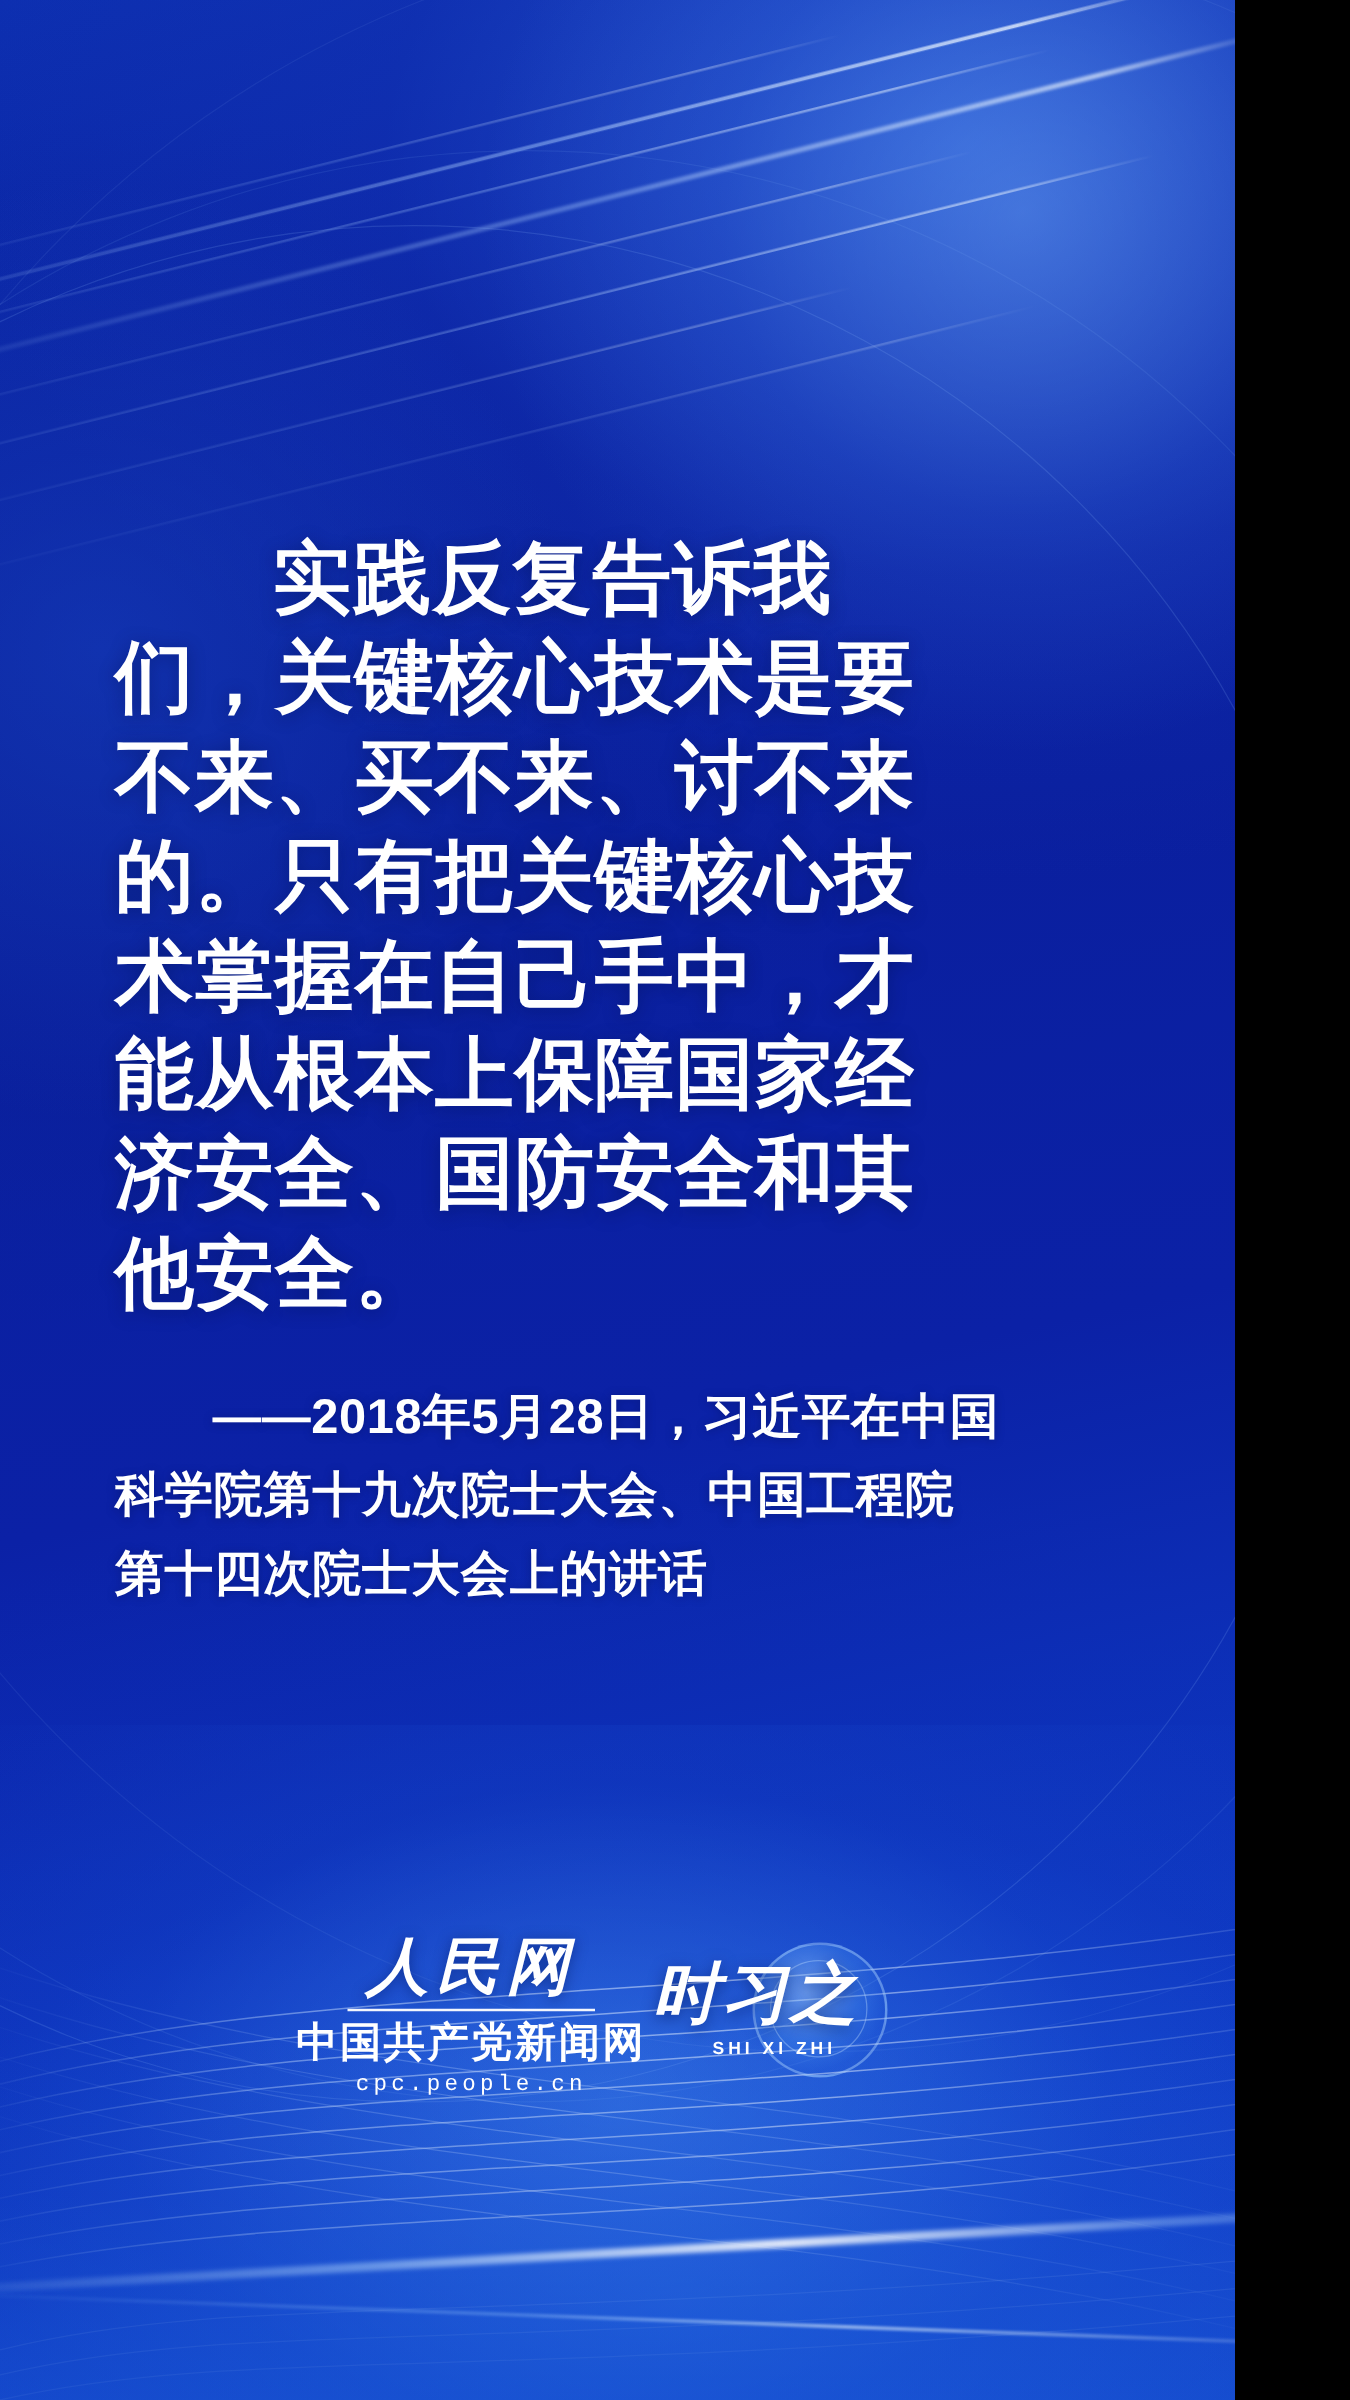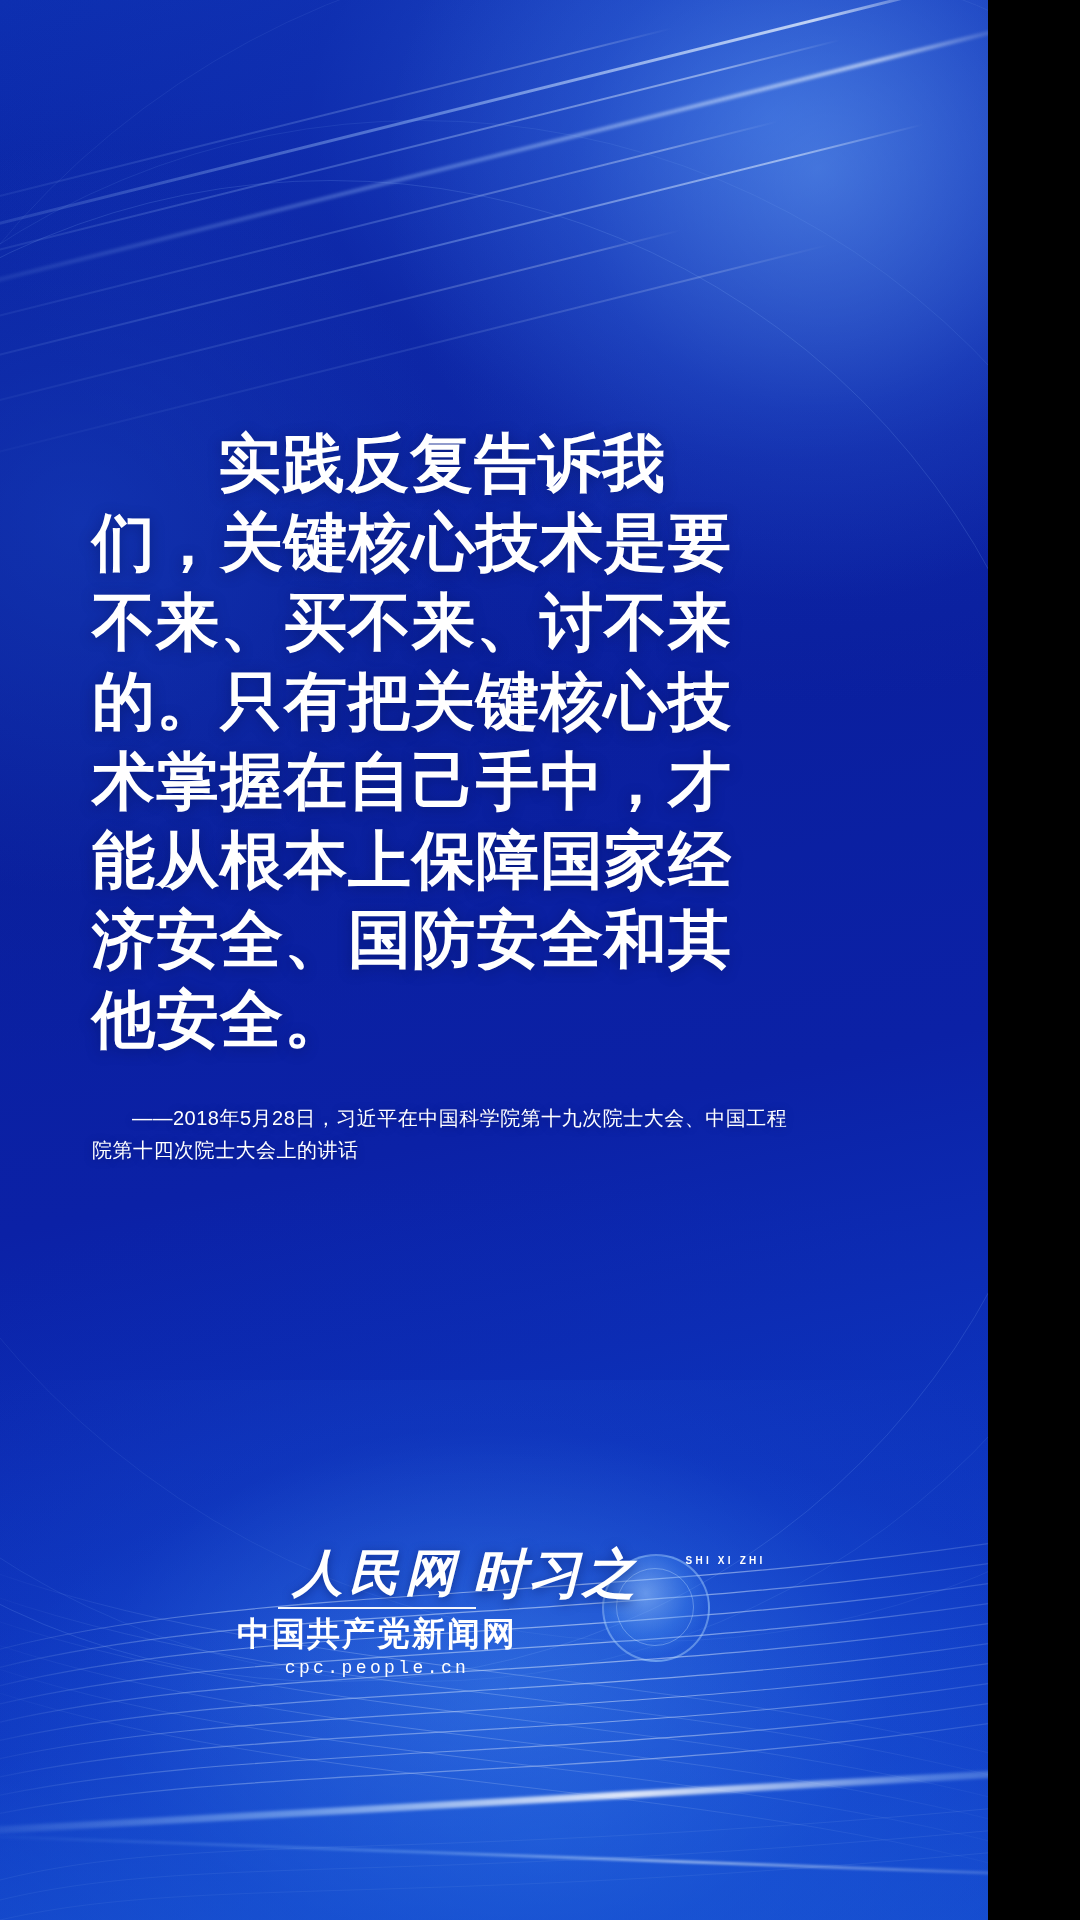--- a/index.html
+++ b/index.html
@@ -124,23 +124,23 @@
     width: 700px;
   }
 
   .attribution {
     position: absolute;
     top: 1102px;
     left: 92px;
     width: 710px;
     margin: 0;
     color: #ffffff;
-    font-size: 20px;
+    font-size: 39px;
     line-height: 1.62;
-    font-weight: 400;
+    font-weight: 700;
     letter-spacing: 0.5px;
     text-indent: 2em;
     text-shadow: 0 1px 8px rgba(0,16,80,0.4);
   }
 
   
   .logo-row {
     position: absolute;
     top: 1548px;
     left: 0; right: 0;
@@ -191,20 +191,21 @@
     letter-spacing: 3.4px;
     margin-top: 6px;
     white-space: nowrap;
   }
 
   .shixizhi-logo {
     position: relative;
     width: 200px;
     height: 120px;
     display: flex;
+    flex-direction: column;
     justify-content: center;
     align-items: flex-start;
     padding-left: 6px;
     box-sizing: border-box;
   }
   .shixizhi-logo .ring {
     position: absolute;
     right: 6px;
     top: 6px;
     width: 104px;
@@ -232,21 +233,21 @@
     letter-spacing: 2px;
     line-height: 1;
     text-shadow: 0 3px 12px rgba(0,20,90,0.55);
     white-space: nowrap;
   }
   .shixizhi-logo .zhi-pinyin {
     position: relative;
     z-index: 2;
     margin-top: 7px;
     margin-left: 48px;
-    font-size: 10px;
+    font-size: 14px;
     font-weight: 700;
     letter-spacing: 3.2px;
     color: #ffffff;
     white-space: nowrap;
   }
 </style>
 </head>
 <body>
 
 <div id="poster">

